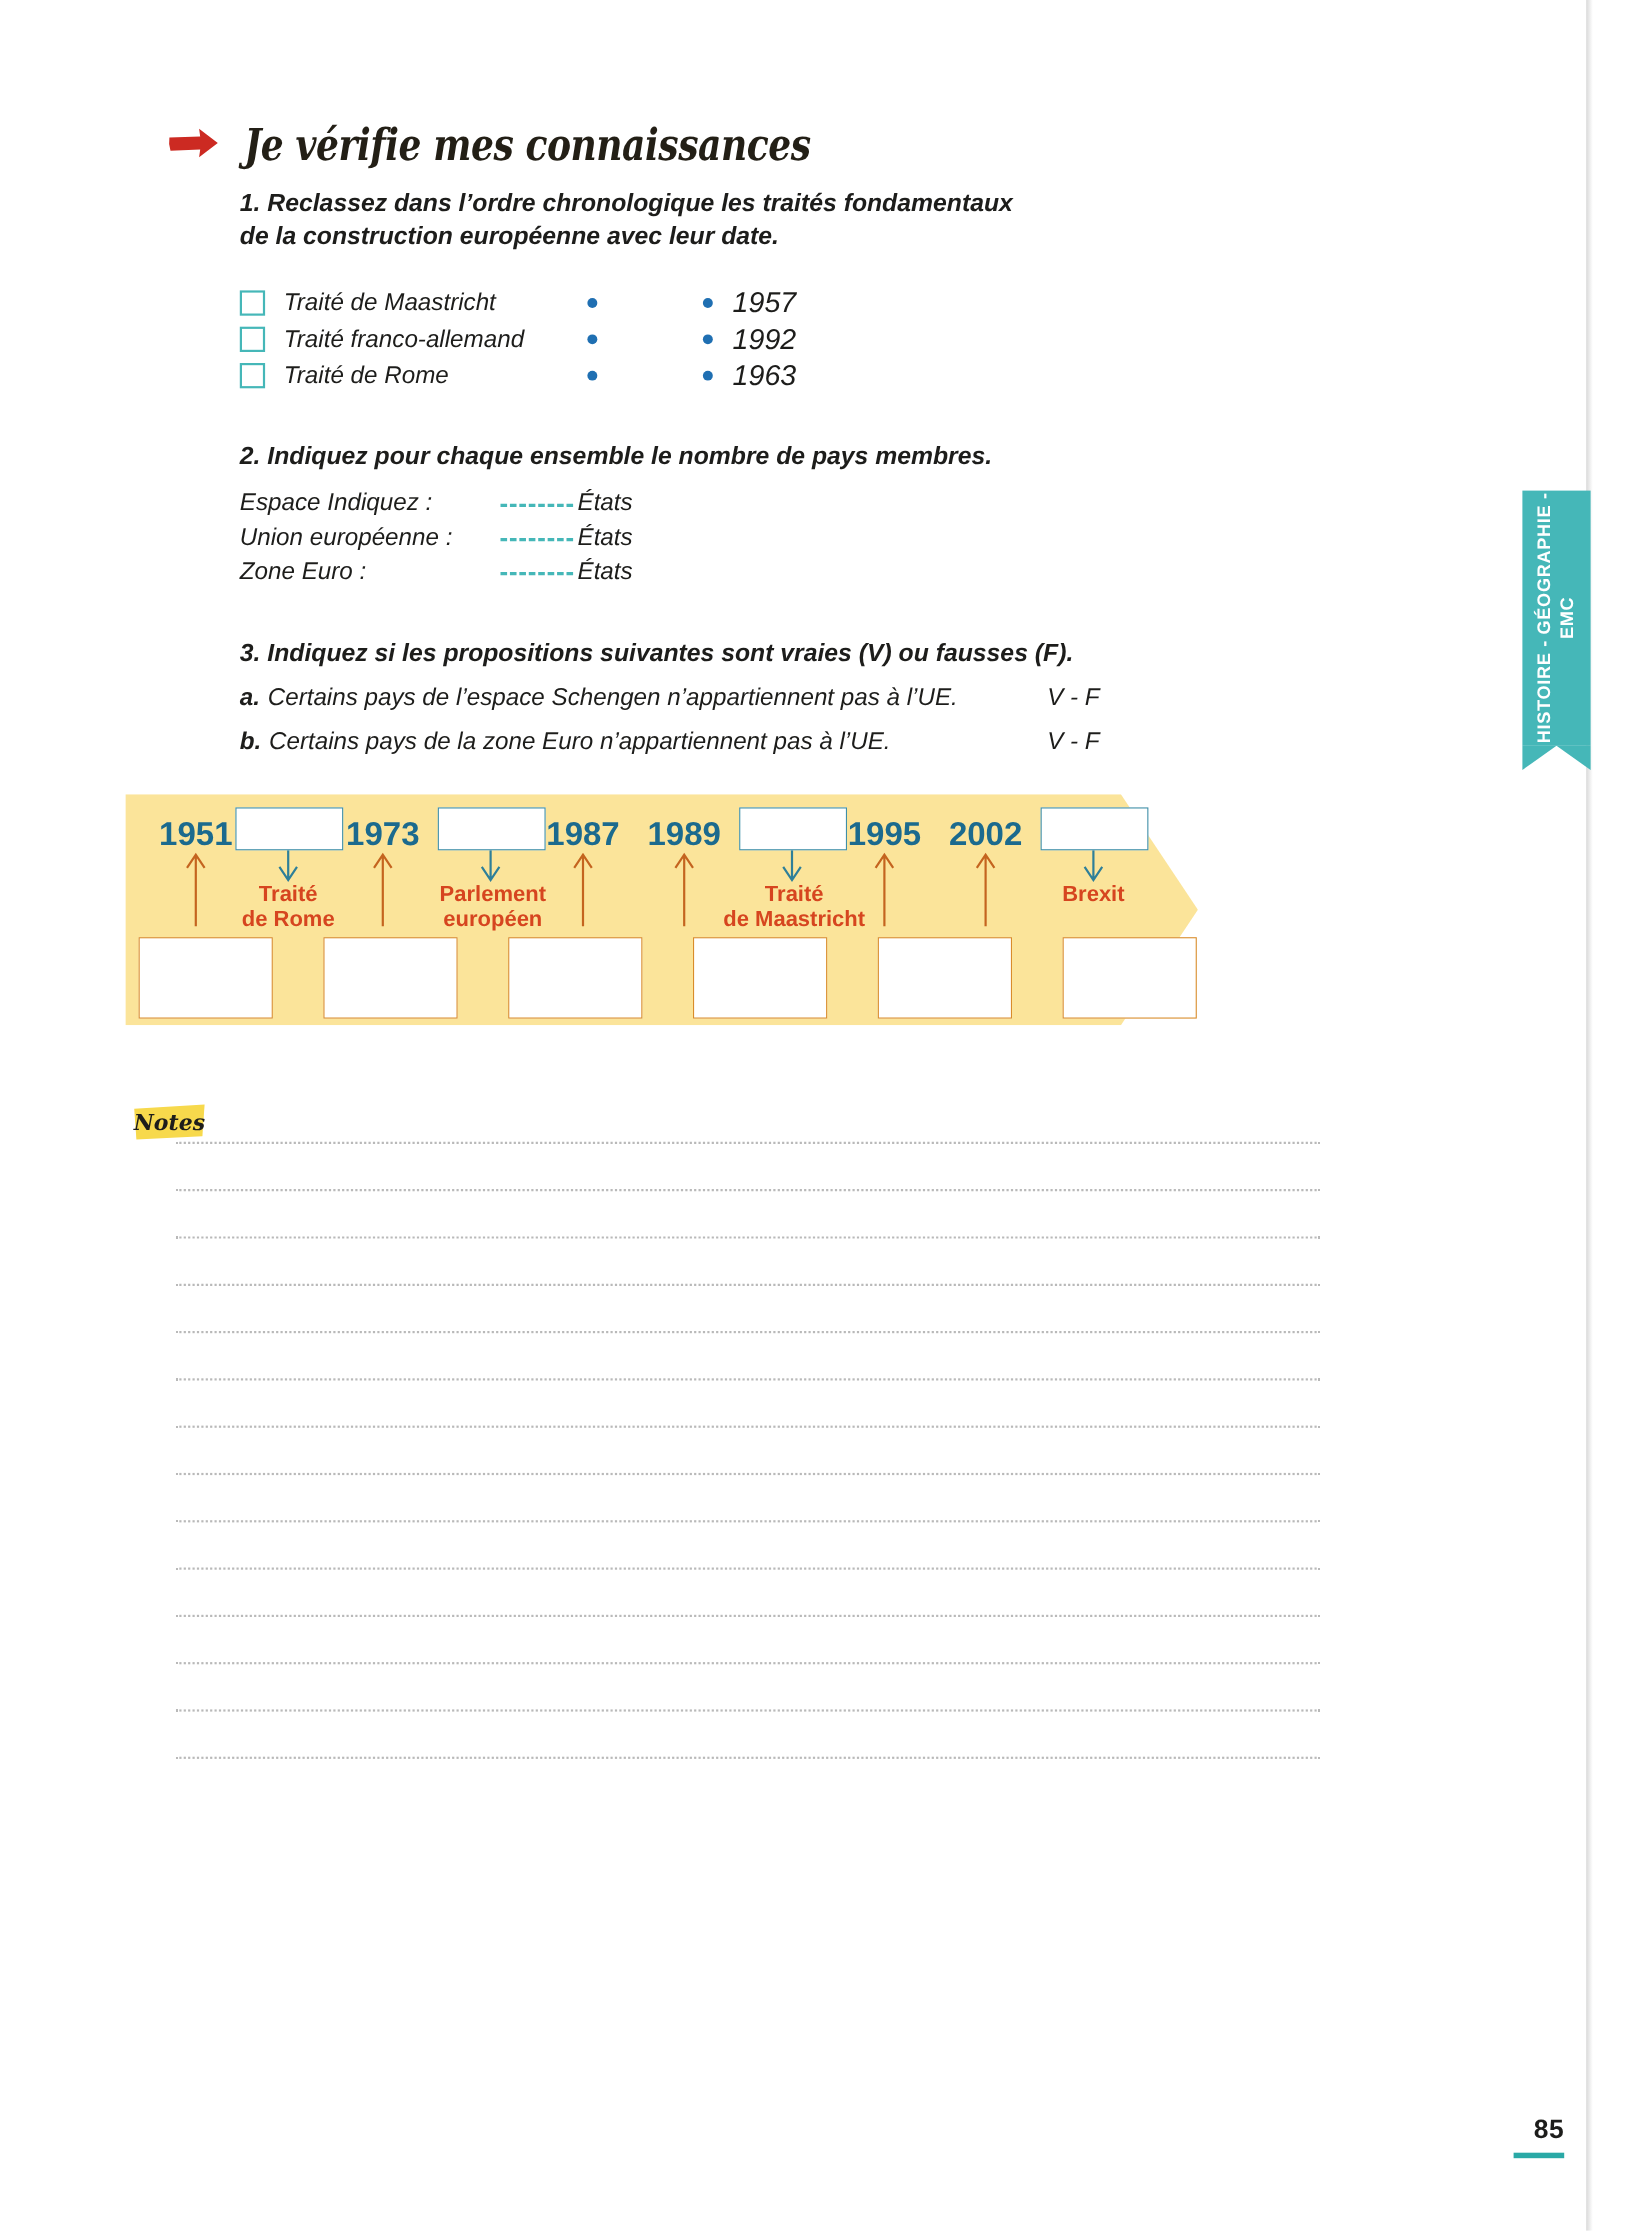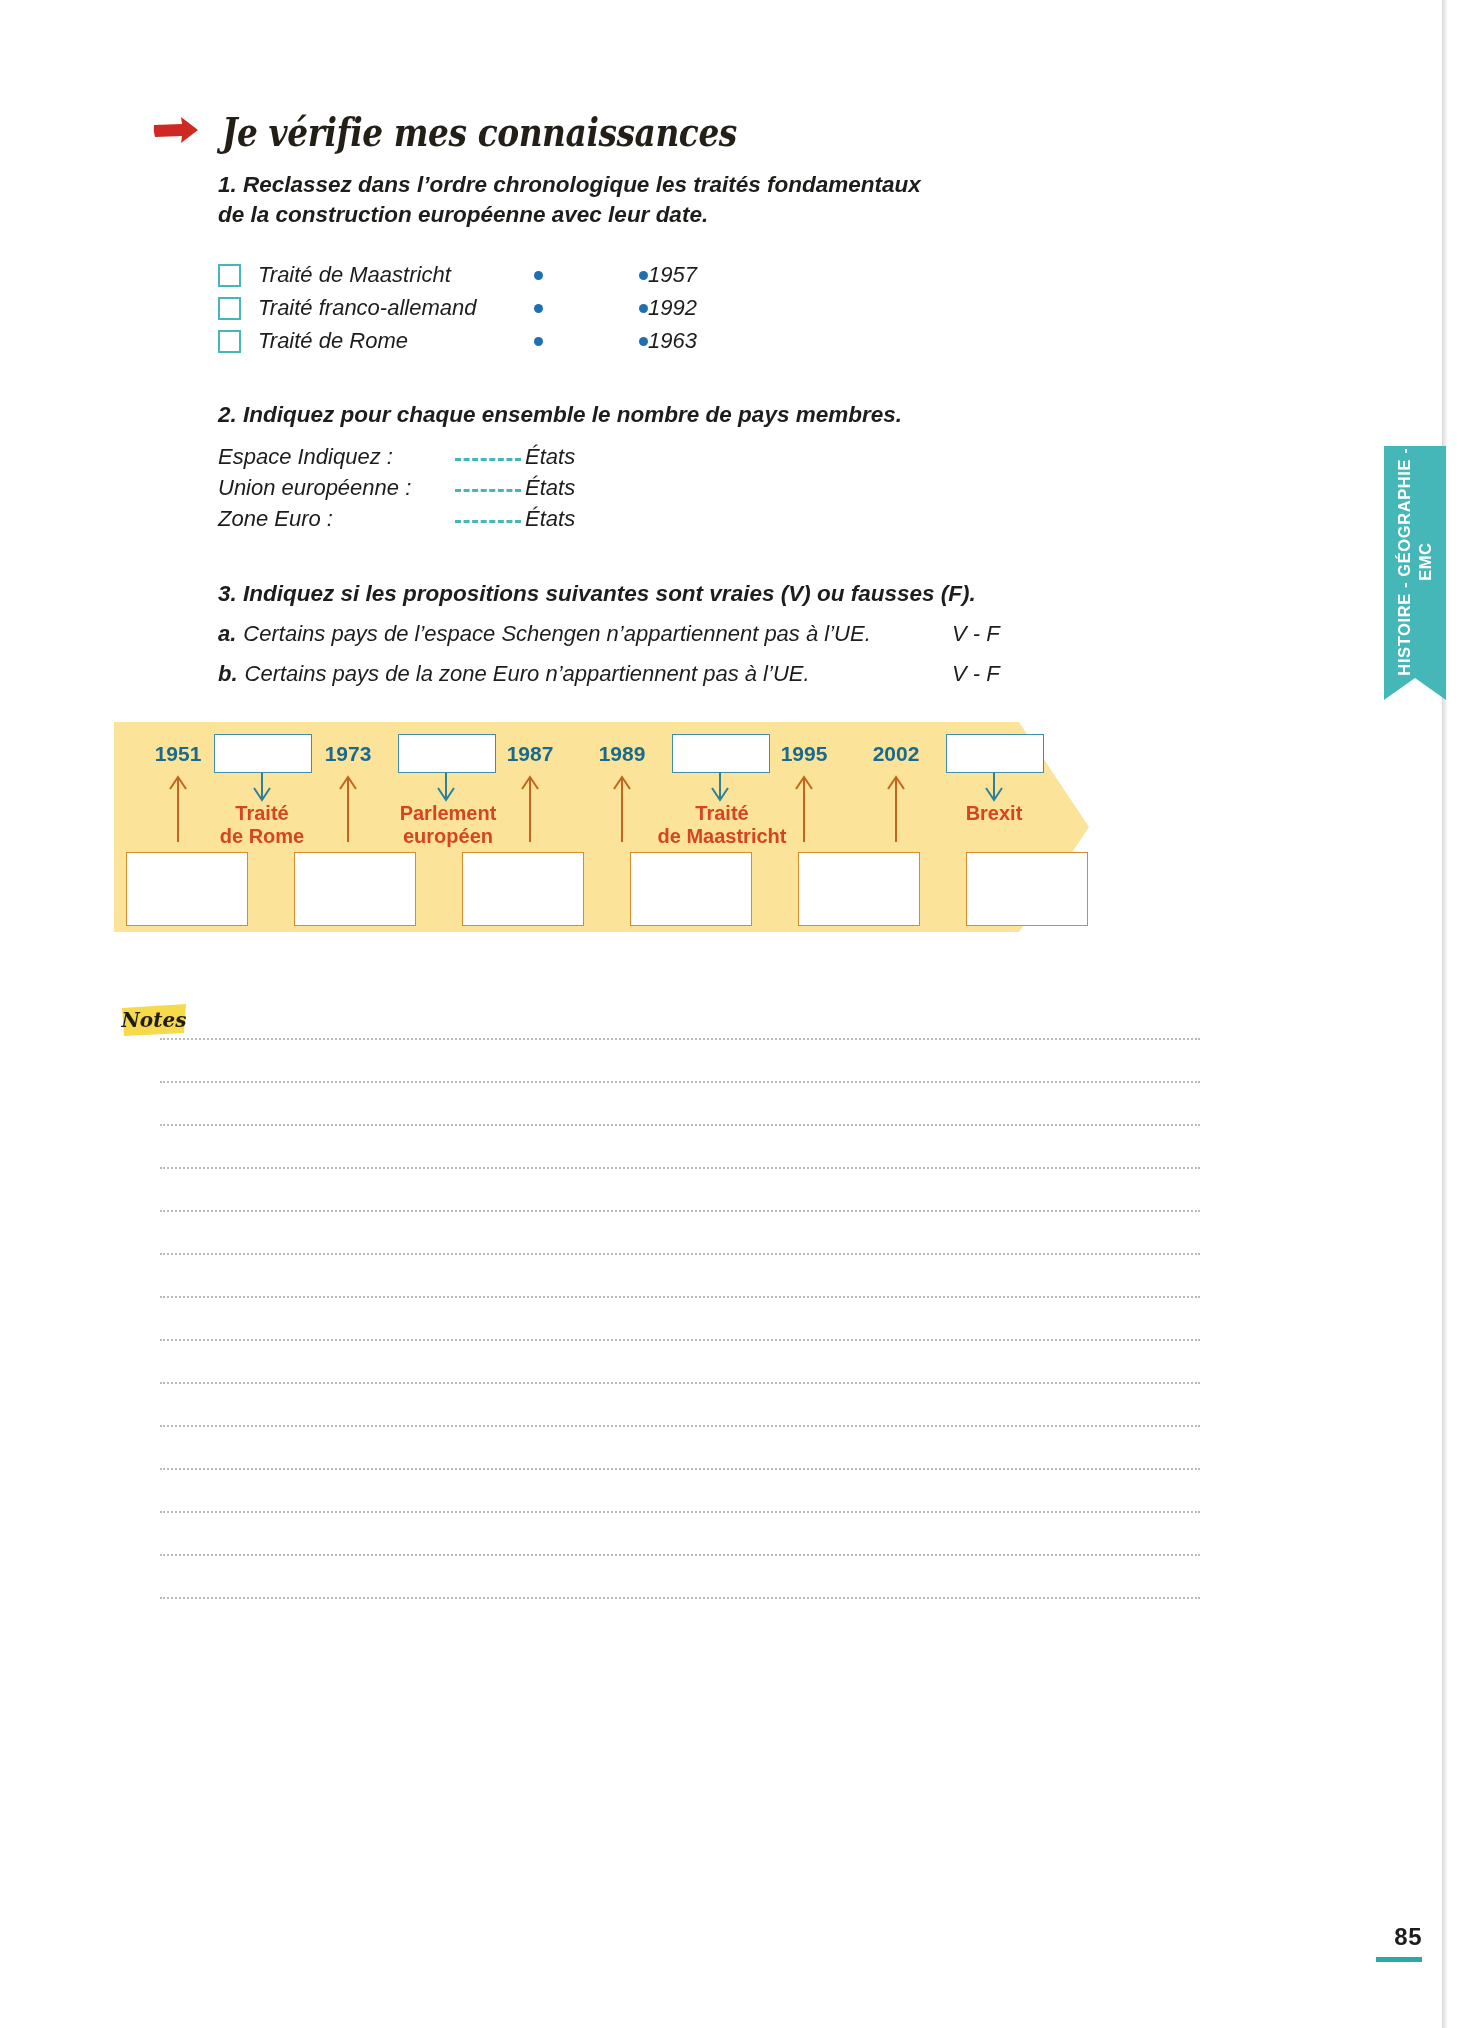--- a/index.html
+++ b/index.html
@@ -87,21 +87,21 @@
   .chk{
     width:19px;height:19px;border:2.5px solid #45b7b8;background:#fff;
     flex:0 0 auto; margin-right:17px;
   }
   .match-label{width:250px; font-size:22px; color:#1d1d1b;}
   .dot{
     width:9px;height:9px;border-radius:50%;background:#1f6fb2;flex:0 0 auto;
   }
   .dot-left{margin-left:26px;}
   .dot-right{margin-left:96px;}
-  .year-right{margin-left:0;font-size:22px;color:#1d1d1b;}
+  .year-right{margin-left:18px;font-size:26px;color:#1d1d1b;}
 
   
   .q2-head{margin-top:44px;font-weight:bold;font-size:22.5px;}
   .q2-rows{margin-top:16px;font-size:22px;}
   .q2-row{display:flex;align-items:baseline;height:31px;}
   .q2-name{width:237px;}
   .q2-blank{
     display:inline-block;width:66px;height:0;
     border-bottom:3.5px dashed #45b7b8;
     position:relative;top:-3px;
@@ -125,21 +125,21 @@
   .frise-wrap{
     position:absolute; left:114px; top:722px; width:975px; height:210px;
   }
   .frise-bg{
     position:absolute; left:0; top:0; width:975px; height:210px;
   }
   .frise-inner{position:absolute;left:0;top:0;width:975px;height:210px;}
 
   .tl-year{
     position:absolute;
-    font-size:21px;font-weight:bold;color:#1b6a8e;
+    font-size:30px;font-weight:bold;color:#1b6a8e;
     text-align:center;white-space:nowrap;
     top:20px;
   }
   .tl-topbox{
     position:absolute;top:12px;width:96px;height:37px;
     background:#ffffff;border:1.5px solid #3f8fa8;
   }
   .tl-event{
     position:absolute;
     font-size:20px;font-weight:bold;color:#d6451f;

